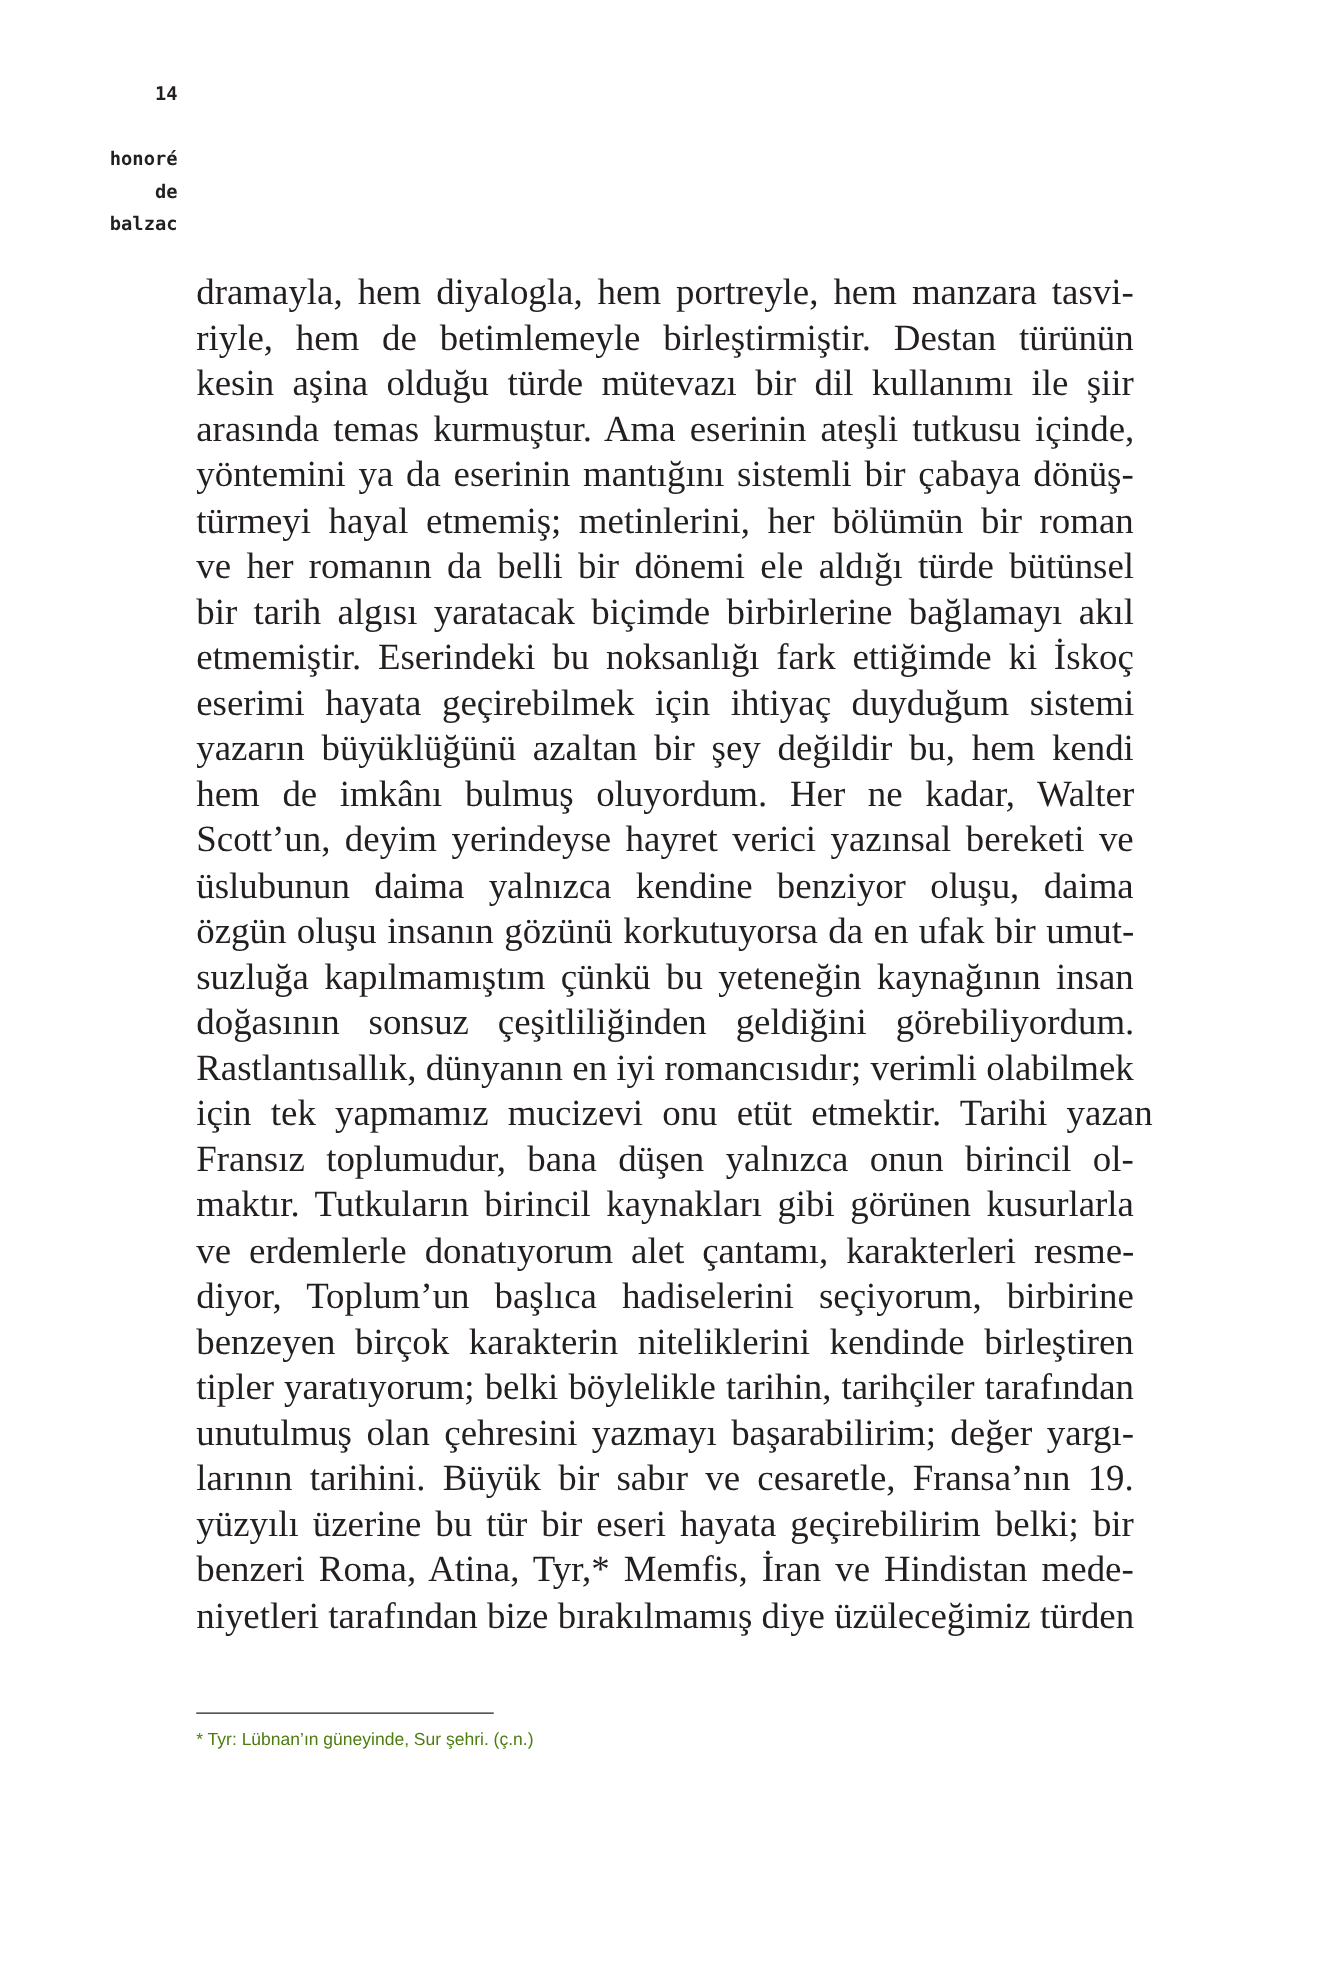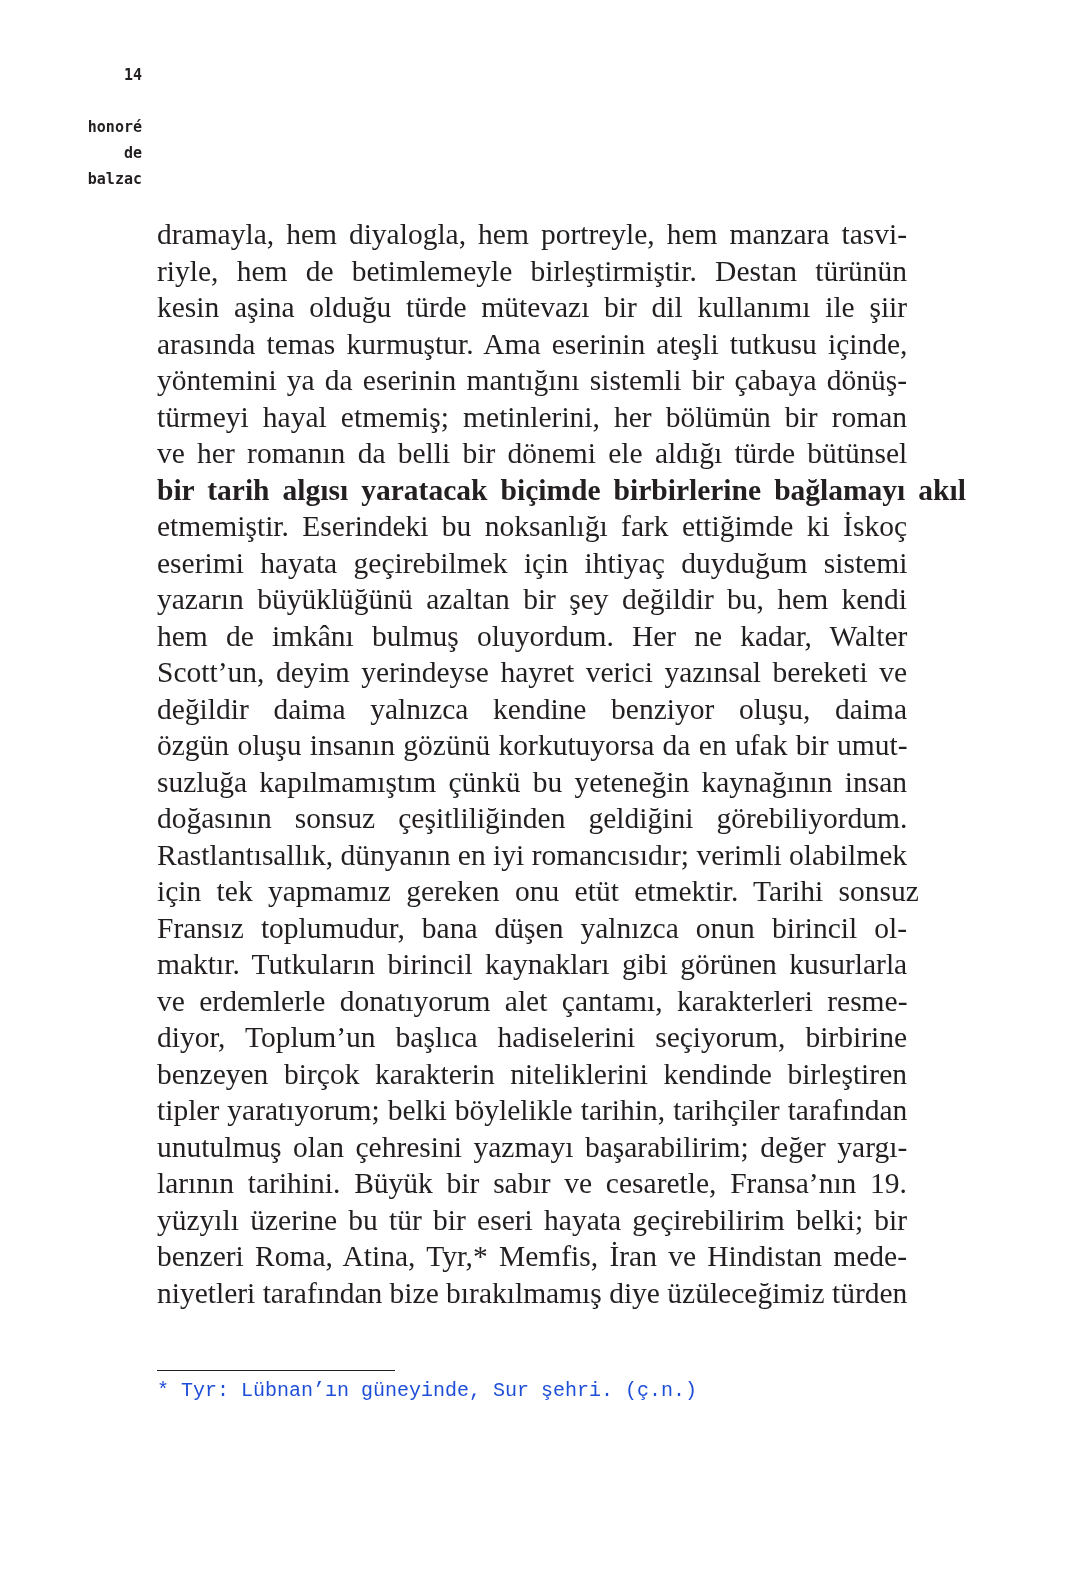--- a/index.html
+++ b/index.html
@@ -9,52 +9,52 @@
       color: #231f20; font-weight: bold; }
     .page-number { display: block; margin-bottom: 26px; }
     .author-line { display: block; }
     .body-text { position: absolute; left: 157px; top: 216px; width: 750px;
       font-family: "Liberation Serif", "DejaVu Serif", serif; font-size: 29.5px; line-height: 36.5px;
       color: #231f20; }
     .line { display: block; white-space: nowrap; text-align: justify; text-align-last: justify; height: 36.5px; }
     .line.last { text-align-last: justify; }
     .footnote-rule { position: absolute; left: 157px; top: 1370px; width: 238px; height: 0; border-top: 1.2px solid #231f20; }
     .footnote { position: absolute; left: 157px; top: 1378px;
-      font-family: Liberation Mono, monospace; font-size: 20px; line-height: 26px; color: #1d4ed8; }
+      font-family: Liberation Sans, sans-serif; font-size: 14px; line-height: 26px; color: #4d7c0f; }
   </style>
 </head>
 <body>
 
 <div class="running-head">
   <span class="page-number">14</span>
   <span class="author-line">honoré</span>
   <span class="author-line">de</span>
   <span class="author-line">balzac</span>
 </div>
 
 <div class="body-text">
   <span class="line" style="display: block; text-align: left; word-spacing: 4.57143px;">dramayla, hem diyalogla, hem portreyle, hem manzara tasvi-</span>
   <span class="line" style="display: block; text-align: left; word-spacing: 10.8333px;">riyle, hem de betimlemeyle birleştirmiştir. Destan türünün</span>
   <span class="line" style="display: block; text-align: left; word-spacing: 7.33333px;">kesin aşina olduğu türde mütevazı bir dil kullanımı ile şiir</span>
   <span class="line" style="display: block; text-align: left; word-spacing: 3.85714px;">arasında temas kurmuştur. Ama eserinin ateşli tutkusu içinde,</span>
   <span class="line" style="display: block; text-align: left; word-spacing: 2.75px;">yöntemini ya da eserinin mantığını sistemli bir çabaya dönüş-</span>
   <span class="line" style="display: block; text-align: left; word-spacing: 6.71429px;">türmeyi hayal etmemiş; metinlerini, her bölümün bir roman</span>
   <span class="line" style="display: block; text-align: left; word-spacing: 4.9px;">ve her romanın da belli bir dönemi ele aldığı türde bütünsel</span>
-  <span class="line" style="display: block; text-align: left; word-spacing: 5.71429px; font-weight: bold;">bir tarih algısı yaratacak biçimde birbirlerine bağlamayı akıl</span>
+  <span class="line" style="display: block; text-align: left; word-spacing: 5.71429px;">bir tarih algısı yaratacak biçimde birbirlerine bağlamayı akıl</span>
   <span class="line" style="display: block; text-align: left; word-spacing: 6px;">etmemiştir. Eserindeki bu noksanlığı fark ettiğimde ki İskoç</span>
   <span class="line" style="display: block; text-align: left; word-spacing: 9px;">eserimi hayata geçirebilmek için ihtiyaç duyduğum sistemi</span>
   <span class="line" style="display: block; text-align: left; word-spacing: 6px;">yazarın büyüklüğünü azaltan bir şey değildir bu, hem kendi</span>
   <span class="line" style="display: block; text-align: left; word-spacing: 10.75px;">hem de imkânı bulmuş oluyordum. Her ne kadar, Walter</span>
   <span class="line" style="display: block; text-align: left; word-spacing: 4.14286px;">Scott’un, deyim yerindeyse hayret verici yazınsal bereketi ve</span>
-  <span class="line" style="display: block; text-align: left; word-spacing: 12px;">değildir daima yalnızca kendine benziyor oluşu, daima</span>
+  <span class="line" style="display: block; text-align: left; word-spacing: 12px;">üslubunun daima yalnızca kendine benziyor oluşu, daima</span>
   <span class="line" style="display: block; text-align: left; word-spacing: 1px;">özgün oluşu insanın gözünü korkutuyorsa da en ufak bir umut-</span>
   <span class="line" style="display: block; text-align: left; word-spacing: 4.83333px;">suzluğa kapılmamıştım çünkü bu yeteneğin kaynağının insan</span>
   <span class="line" style="display: block; text-align: left; word-spacing: 15.75px;">doğasının sonsuz çeşitliliğinden geldiğini görebiliyordum.</span>
   <span class="line" style="display: block; text-align: left;">Rastlantısallık, dünyanın en iyi romancısıdır; verimli olabilmek</span>
-  <span class="line" style="display: block; text-align: left; word-spacing: 8px;">için tek yapmamız gereken onu etüt etmektir. Tarihi sonsuz</span>
+  <span class="line" style="display: block; text-align: left; word-spacing: 8px;">için tek yapmamız mucizevi onu etüt etmektir. Tarihi yazan</span>
   <span class="line" style="display: block; text-align: left; word-spacing: 7.42857px;">Fransız toplumudur, bana düşen yalnızca onun birincil ol-</span>
   <span class="line" style="display: block; text-align: left; word-spacing: 5px;">maktır. Tutkuların birincil kaynakları gibi görünen kusurlarla</span>
   <span class="line" style="display: block; text-align: left; word-spacing: 7px;">ve erdemlerle donatıyorum alet çantamı, karakterleri resme-</span>
   <span class="line" style="display: block; text-align: left; word-spacing: 12.6px;">diyor, Toplum’un başlıca hadiselerini seçiyorum, birbirine</span>
   <span class="line" style="display: block; text-align: left; word-spacing: 8.2px;">benzeyen birçok karakterin niteliklerini kendinde birleştiren</span>
   <span class="line" style="display: block; text-align: center; word-spacing: 0.666667px;">tipler yaratıyorum; belki böylelikle tarihin, tarihçiler tarafından</span>
   <span class="line" style="display: block; text-align: left; word-spacing: 4.16667px;">unutulmuş olan çehresini yazmayı başarabilirim; değer yargı-</span>
   <span class="line" style="display: block; text-align: left; word-spacing: 6.375px;">larının tarihini. Büyük bir sabır ve cesaretle, Fransa’nın 19.</span>
   <span class="line" style="display: block; text-align: left; word-spacing: 3.88889px;">yüzyılı üzerine bu tür bir eseri hayata geçirebilirim belki; bir</span>
   <span class="line" style="display: block; text-align: left; word-spacing: 3.875px;">benzeri Roma, Atina, Tyr,* Memfis, İran ve Hindistan mede-</span>

